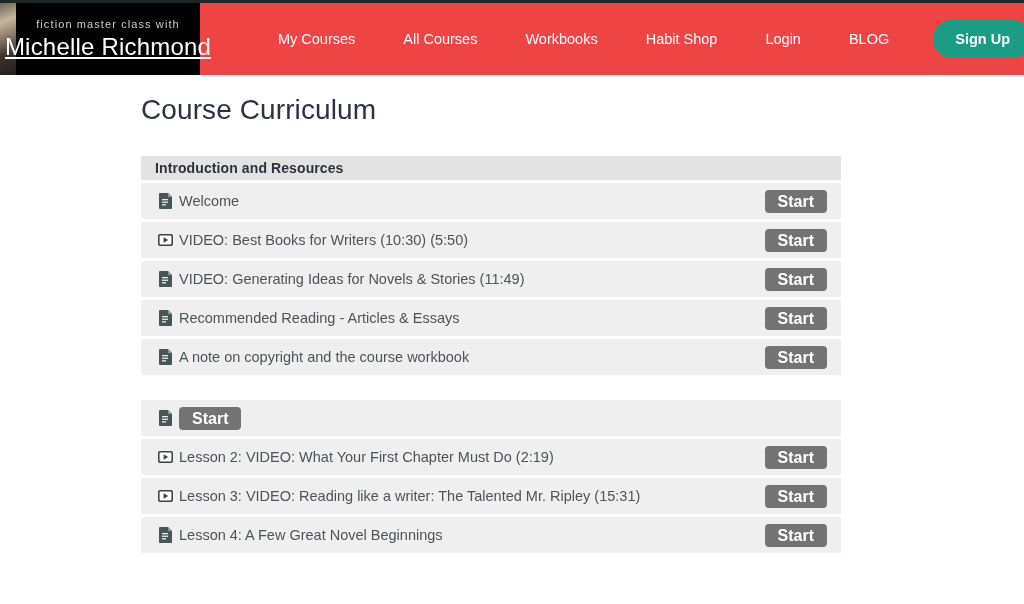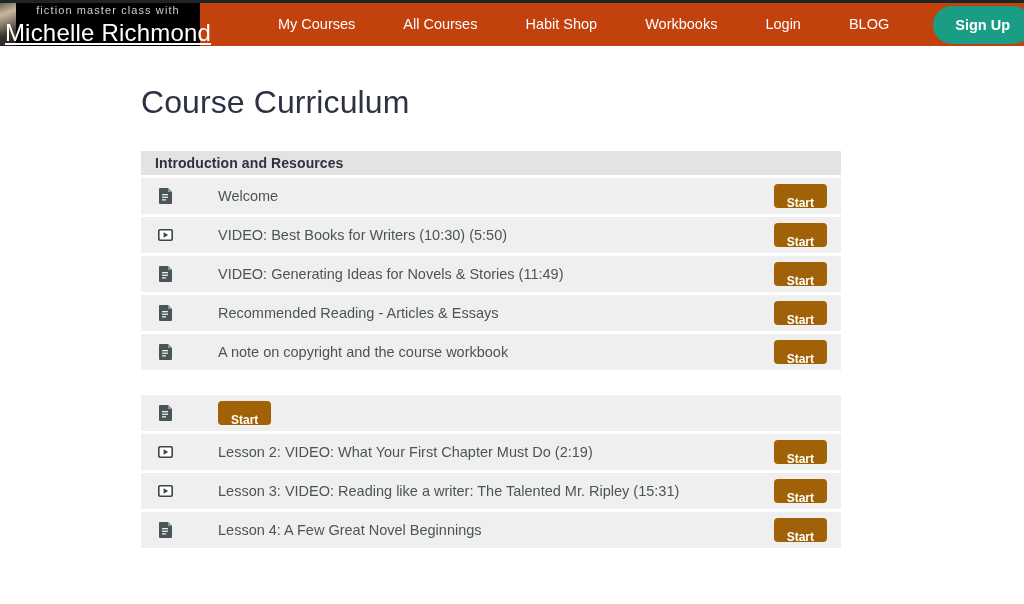--- a/index.html
+++ b/index.html
@@ -17,22 +17,22 @@
   }
 
   
   .topstrip {
     height: 3px;
     background: #1d2526;
   }
 
   
   .navbar {
-    height: 43px;
-    background: #c2410c;
+    height: 72px;
+    background: #ef4444;
     display: flex;
     align-items: stretch;
     position: relative;
   }
   .brand-photo {
     width: 16px;
     background: linear-gradient(160deg,#6b6258 0%,#c7b79b 25%,#8d7f6d 45%,#3a332b 70%,#241f1b 100%);
     flex: 0 0 16px;
   }
   .brand-block {
@@ -92,25 +92,25 @@
     cursor: pointer;
     font-family: "Liberation Sans", sans-serif;
     white-space: nowrap;
   }
 
   
   .page {
     padding-left: 141px;
   }
   .page-title {
-    font-size: 32px;
+    font-size: 28px;
     font-weight: normal;
     color: #2d3142;
     margin: 0;
-    padding-top: 38px;
+    padding-top: 19px;
     padding-bottom: 0;
     letter-spacing: 0.1px;
   }
 
   .curriculum {
     width: 700px;
     margin-top: 30px;
   }
 
   .section { margin-bottom: 22px; }
@@ -125,21 +125,20 @@
   }
 
   .row {
     background: #efefef;
     height: 39px;
     display: flex;
     align-items: center;
     padding: 0 14px 0 17px;
     border-top: 3px solid #ffffff;
     box-sizing: border-box;
-    gap: 39px;
   }
   .row:first-of-type { border-top: 3px solid #ffffff; }
 
   .row-icon {
     width: 15px;
     height: 16px;
     flex: 0 0 15px;
     margin-right: 6px;
     display: flex;
     align-items: center;
@@ -150,50 +149,50 @@
   .row-label {
     font-size: 14.5px;
     color: #4b5557;
     flex: 1 1 auto;
     white-space: nowrap;
     overflow: hidden;
     text-overflow: ellipsis;
   }
 
   .start-btn {
-    background: #a16207;
+    background: #737373;
     color: #ffffff;
     border: none;
     border-radius: 4px;
-    font-size: 12px;
+    font-size: 16px;
     font-weight: bold;
     height: 23px;
-    padding: 12px 13px;
+    padding: 3px 13px;
     cursor: pointer;
     font-family: "Liberation Sans", sans-serif;
     flex: 0 0 auto;
   }
 </style>
 </head>
 <body>
 
 <div class="topstrip"></div>
 
 <div class="navbar">
   <div class="brand-photo"></div>
   <a class="brand-block">
     <span class="brand-kicker">fiction master class with</span>
     <span class="brand-name">Michelle Richmond</span>
   </a>
   <div class="nav-spacer"></div>
   <nav class="nav-links">
     <a class="nav-link">My Courses</a>
     <a class="nav-link">All Courses</a>
+    <a class="nav-link">Workbooks</a>
     <a class="nav-link">Habit Shop</a>
-    <a class="nav-link">Workbooks</a>
     <a class="nav-link">Login</a>
     <a class="nav-link">BLOG</a>
     <button class="signup-btn">Sign Up</button>
   </nav>
 </div>
 
 <div class="page">
   <h1 class="page-title">Course Curriculum</h1>
   <div class="curriculum" id="curriculum">
       <div class="section">

